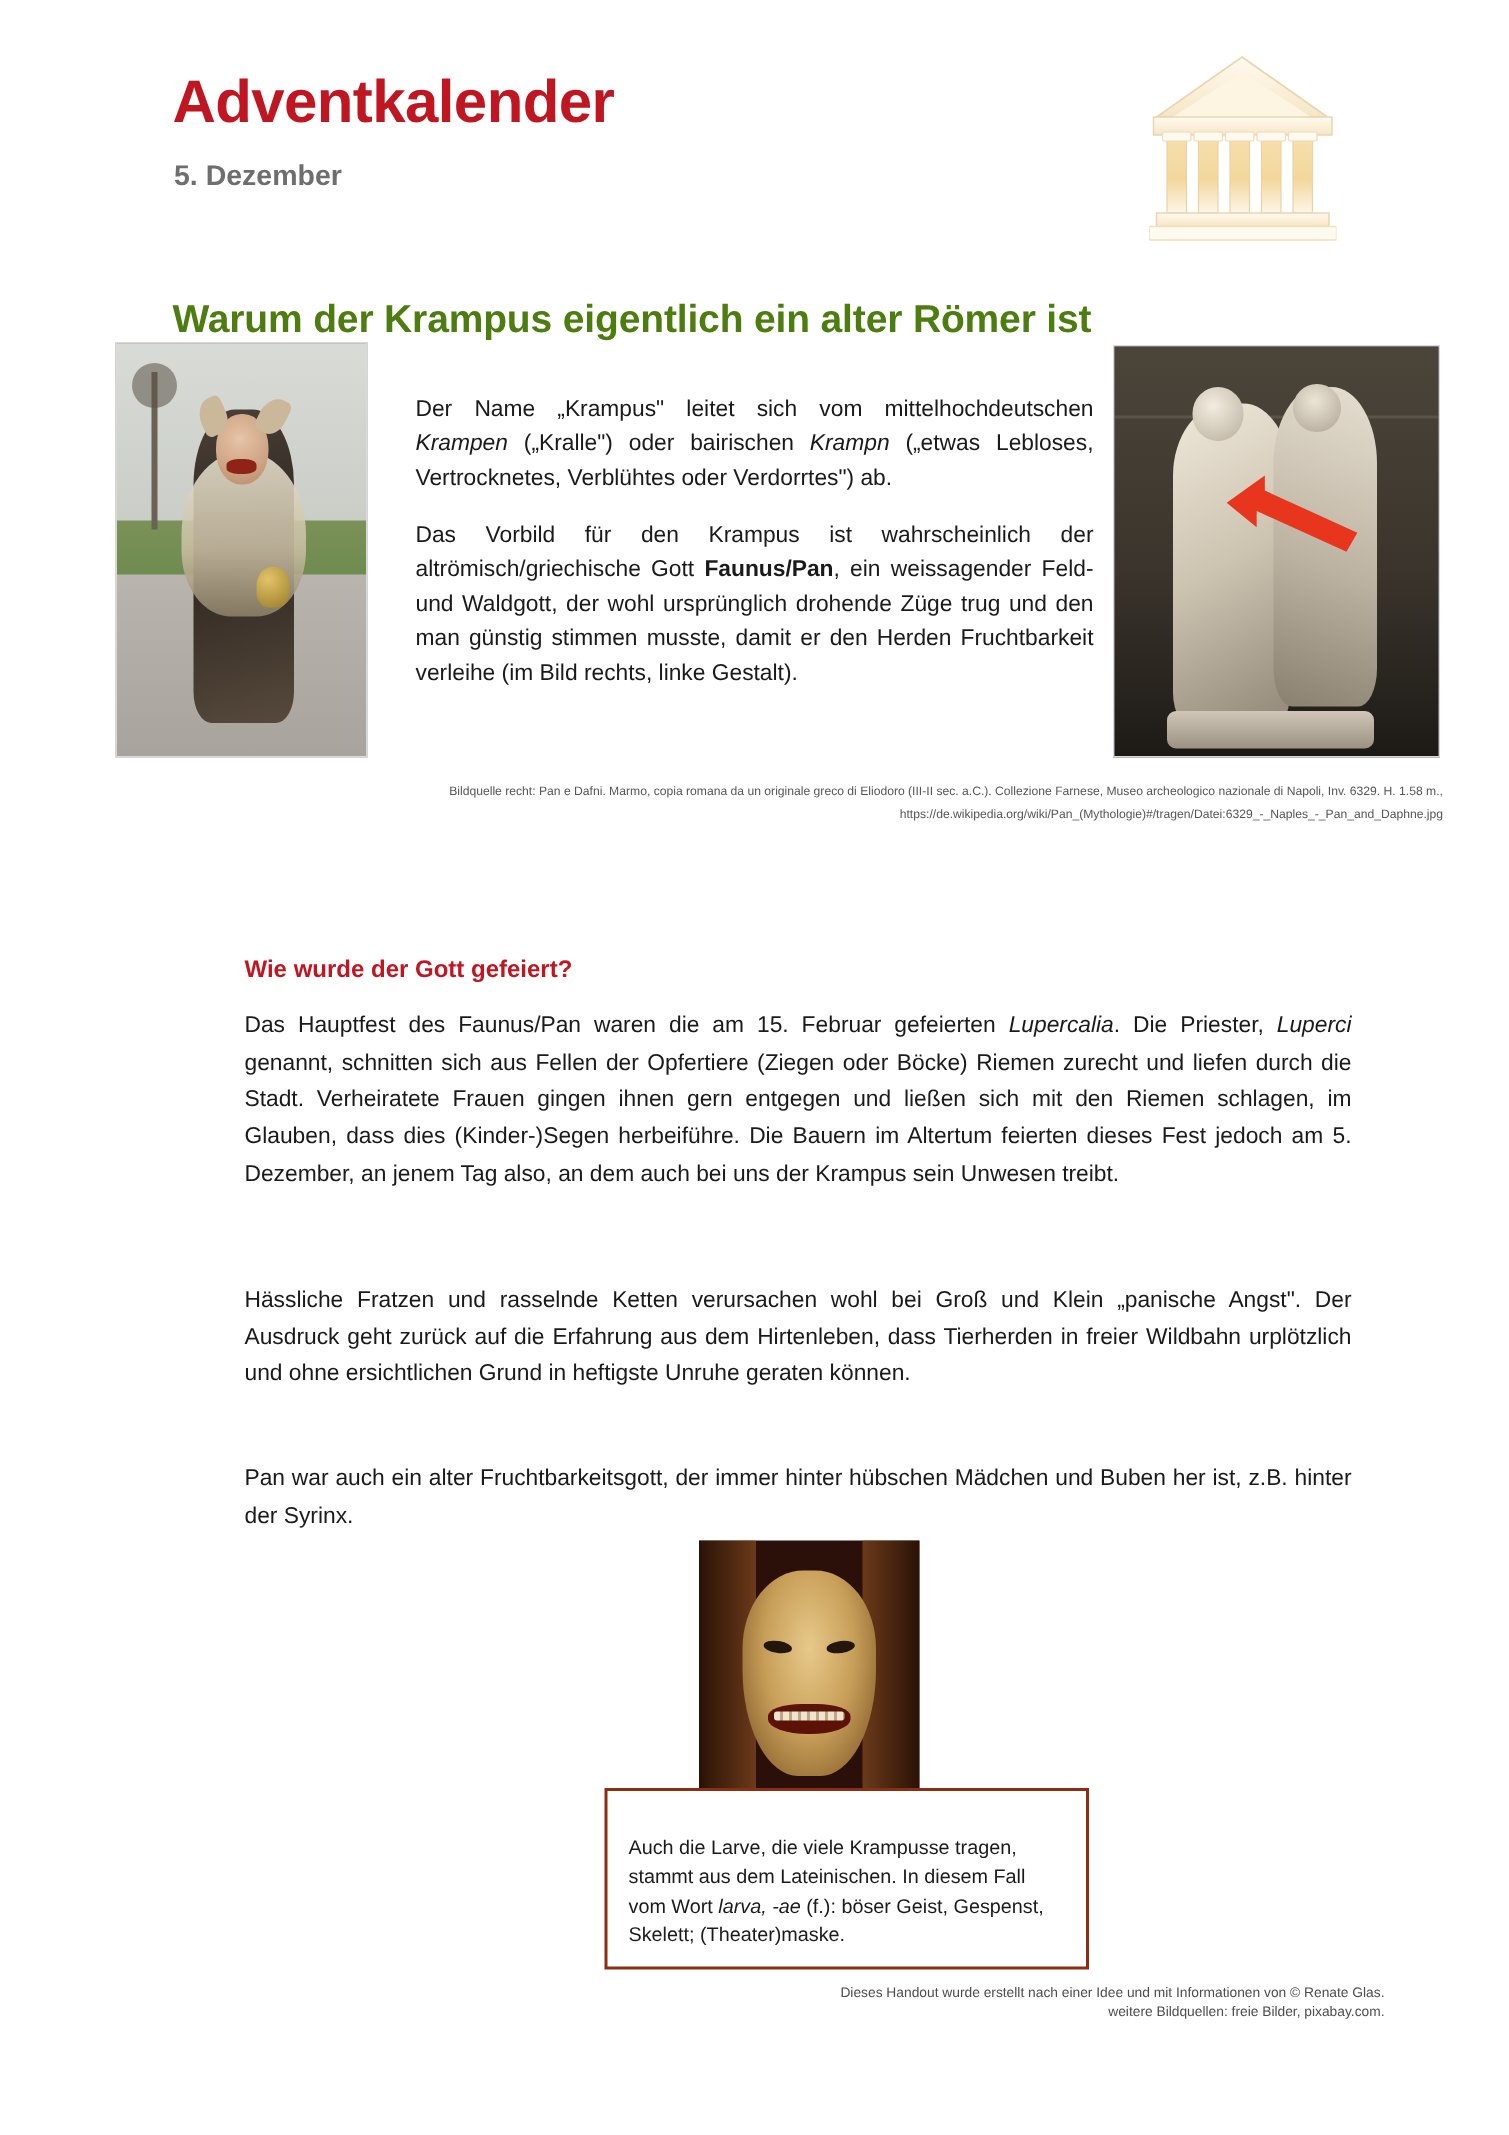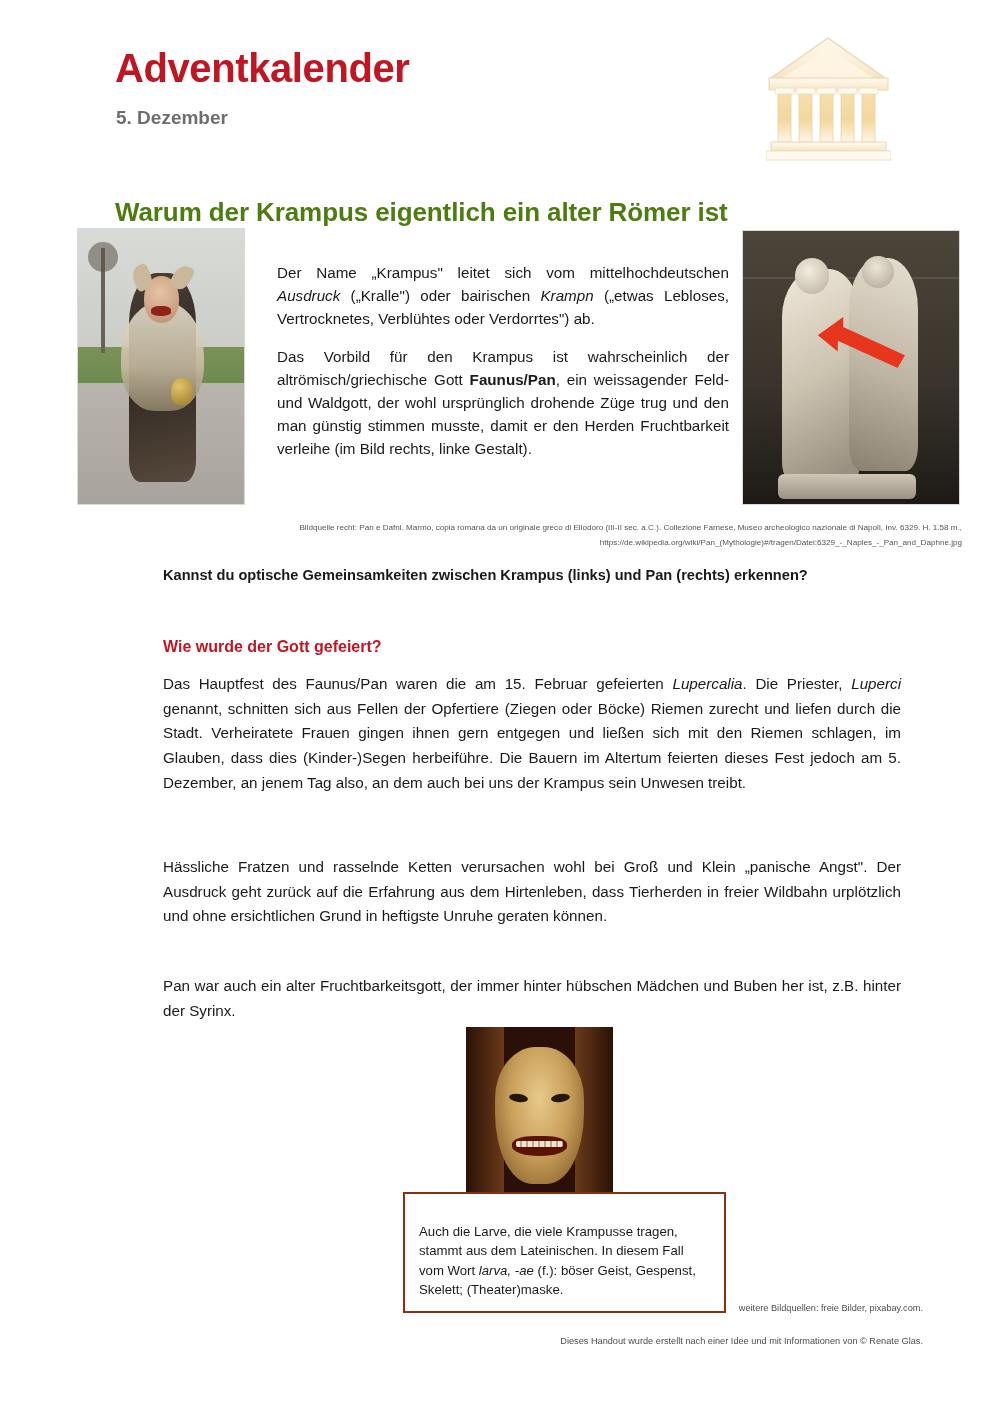--- a/index.html
+++ b/index.html
@@ -388,21 +388,21 @@
     <div class="ph-krampus-body"></div>
     <div class="ph-krampus-fur"></div>
     <div class="ph-krampus-head"></div>
     <div class="ph-horn-l"></div>
     <div class="ph-horn-r"></div>
     <div class="ph-mouth"></div>
     <div class="ph-bell"></div>
   </div>
 
   <div class="intro-col">
-    <p><span>Der Name „Krampus" leitet sich vom mittelhochdeutschen </span><i>Ausdruck</i><span> („Kralle") oder bairischen </span><i>Krampn</i><span> („etwas Lebloses, Vertrocknetes, Verblühtes oder Verdorrtes") ab.</span></p>
+    <p><span>Der Name „Krampus" leitet sich vom mittelhochdeutschen </span><i>Krampen</i><span> („Kralle") oder bairischen </span><i>Krampn</i><span> („etwas Lebloses, Vertrocknetes, Verblühtes oder Verdorrtes") ab.</span></p>
 
     <p><span>Das Vorbild für den Krampus ist wahrscheinlich der altrömisch/griechische Gott </span><b>Faunus/Pan</b><span>, ein weissagender Feld- und Waldgott, der wohl ursprünglich drohende Züge trug und den man günstig stimmen musste, damit er den Herden Fruchtbarkeit verleihe (im Bild rechts, linke Gestalt).</span></p>
   </div>
 
   <div class="figure-statue">
     <div class="st-bg"></div>
     <div class="st-wall"></div>
     <div class="st-pan"></div>
     <div class="st-daphnis"></div>
     <div class="st-head-a"></div>
@@ -411,21 +411,20 @@
     <svg class="arrow-svg" viewBox="0 0 100 60" aria-hidden="true">
       <polygon points="2,22 30,2 30,13 98,44 90,58 24,28 24,40" fill="#e8351d"></polygon>
     </svg>
   </div>
 
   <div class="source-caption">
     <span>Bildquelle recht: Pan e Dafni. Marmo, copia romana da un originale greco di Eliodoro (III-II sec. a.C.). Collezione Farnese, Museo archeologico nazionale di Napoli, Inv. 6329. H. 1.58 m.,</span>
     <span>https://de.wikipedia.org/wiki/Pan_(Mythologie)#/tragen/Datei:6329_-_Naples_-_Pan_and_Daphne.jpg</span>
   </div>
 
-  <div class="question-line">Kannst du optische Gemeinsamkeiten zwischen Krampus (links) und Pan (rechts) erkennen?</div>
 
   <div class="section" id="section-lupercalia">
     <h2 class="section-heading">Wie wurde der Gott gefeiert?</h2>
     <p><span>Das Hauptfest des Faunus/Pan waren die am 15. Februar gefeierten </span><i>Lupercalia</i><span>. Die Priester, </span><i>Luperci</i><span> genannt, schnitten sich aus Fellen der Opfertiere (Ziegen oder Böcke) Riemen zurecht und liefen durch die Stadt. Verheiratete Frauen gingen ihnen gern entgegen und ließen sich mit den Riemen schlagen, im Glauben, dass dies (Kinder-)Segen herbeiführe. Die Bauern im Altertum feierten dieses Fest jedoch am 5. Dezember, an jenem Tag also, an dem auch bei uns der Krampus sein Unwesen treibt.</span></p>
   </div>
 
   <div class="section" id="section-panik">
     <p>Hässliche Fratzen und rasselnde Ketten verursachen wohl bei Groß und Klein „panische Angst". Der Ausdruck geht zurück auf die Erfahrung aus dem Hirtenleben, dass Tierherden in freier Wildbahn urplötzlich und ohne ersichtlichen Grund in heftigste Unruhe geraten können.</p>
   </div>
 
@@ -442,17 +441,17 @@
     <div class="mask-eye-r"></div>
     <div class="mask-mouth"></div>
     <div class="mask-teeth"></div>
   </div>
 
   <div class="callout-box">
     <p><span>Auch die Larve, die viele Krampusse tragen, stammt aus dem Lateinischen. In diesem Fall vom Wort </span><i>larva, -ae</i><span> (f.): böser Geist, Gespenst, Skelett; (Theater)maske.</span></p>
   </div>
 
   <div class="footer">
+    <div class="footer-line second">Dieses Handout wurde erstellt nach einer Idee und mit Informationen von © Renate Glas.</div>
     <div class="footer-line">weitere Bildquellen: freie Bilder, pixabay.com.</div>
-    <div class="footer-line second">Dieses Handout wurde erstellt nach einer Idee und mit Informationen von © Renate Glas.</div>
   </div>
 
 </div>
 
 </body></html>

